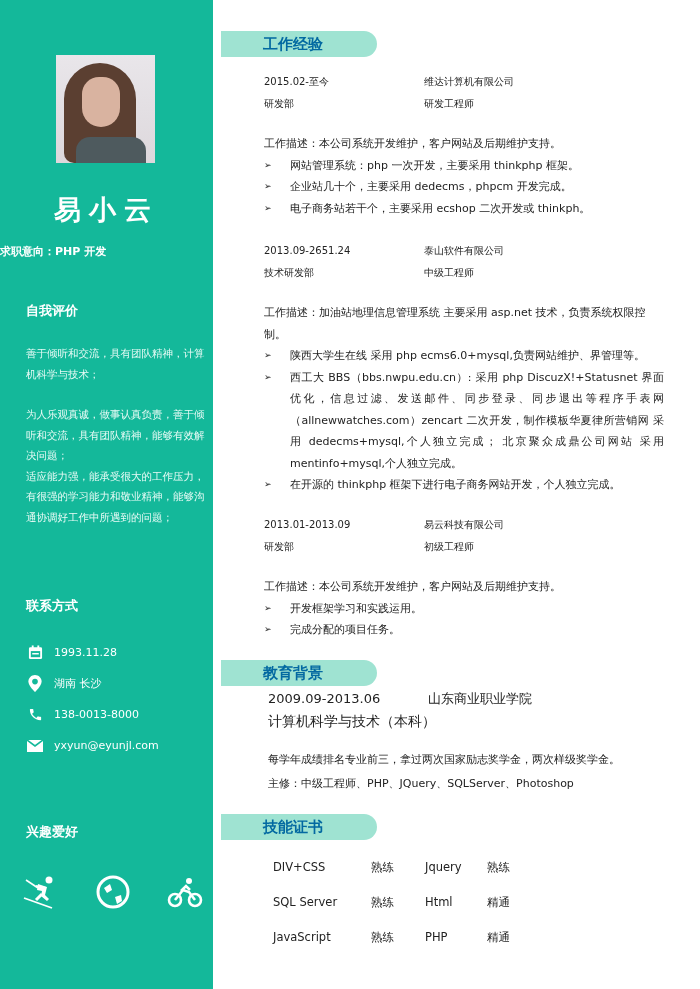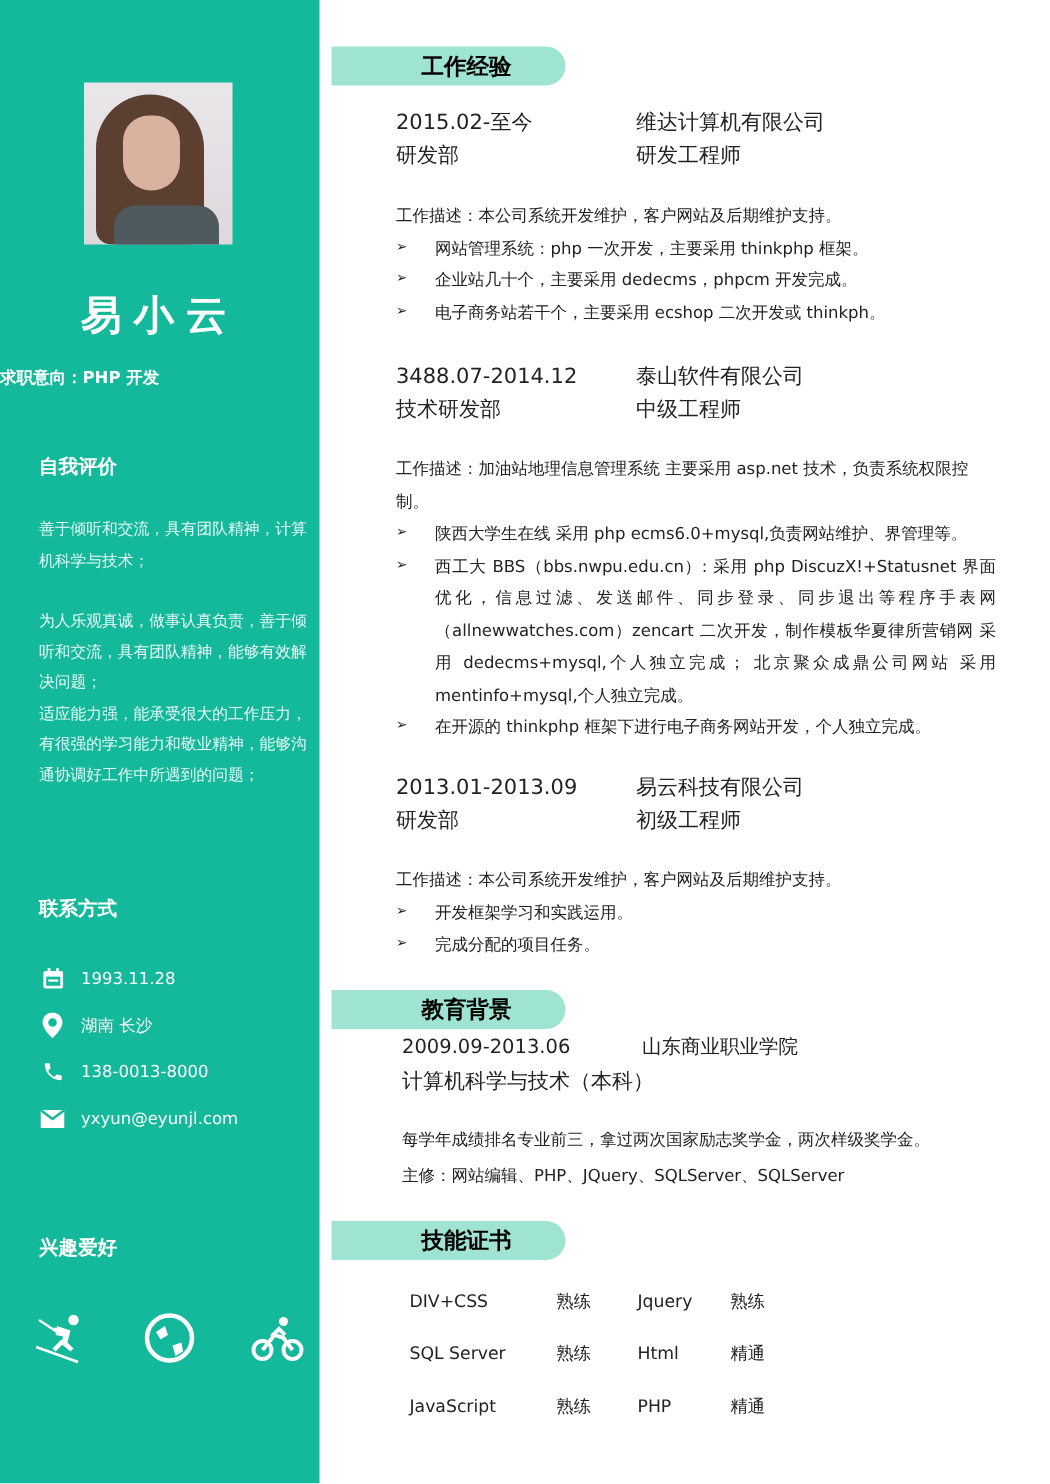--- a/index.html
+++ b/index.html
@@ -47,25 +47,25 @@
   .contact-list { position: absolute; left: 26px; top: 637px; }
   .contact-item { display: flex; align-items: center; height: 31px; font-size: 11px; }
   .contact-item .ico { width: 18px; height: 18px; margin-right: 10px; display: flex; align-items: center; justify-content: center; }
   .hobbies { position: absolute; left: 20px; top: 872px; width: 185px; display: flex; justify-content: space-between; align-items: center; }
   .hobbies .h-ico { width: 40px; height: 40px; }
 
   .main { position: absolute; left: 213px; top: 0; width: 487px; height: 989px; }
   .pill {
     position: absolute; left: 8px; height: 26px; width: 156px;
     background: #9fe3d2; border-radius: 0 13px 13px 0;
-    color: #000000; font-size: 15px; font-weight: bold; line-height: 26px;
-    padding-left: 60px;
+    color: #0369a1; font-size: 15px; font-weight: bold; line-height: 26px;
+    padding-left: 42px;
   }
   .job { position: absolute; left: 51px; width: 400px; font-size: 12px; }
-  .job .row { display: flex; height: 22px; line-height: 22px; font-size: 14px; }
+  .job .row { display: flex; height: 22px; line-height: 22px; font-size: 10px; }
   .job .row .c1 { width: 160px; }
   .desc { margin-top: 18px; font-size: 11px; line-height: 21.5px; }
   .bullet { display: flex; }
   .bullet .mk { width: 26px; flex: 0 0 26px; font-size: 9px; }
   .bullet .tx { flex: 1; text-align: justify; }
 
   .edu { position: absolute; left: 55px; top: 688px; width: 400px; }
   .edu .row { display: flex; font-size: 13px; height: 22px; line-height: 22px; }
   .edu .row .c1 { width: 160px; }
   .edu .major { font-size: 14px; line-height: 22px; }
@@ -194,21 +194,21 @@
         </div>
       <div class="bullet">
           <span class="mk">➢</span>
           <span class="tx">电子商务站若干个，主要采用 ecshop 二次开发或 thinkph。</span>
         </div>
     </div>
   </div>
 
   <div class="job" style="top:240px">
     <div class="row">
-      <span class="c1">3488.07-2014.12</span>
+      <span class="c1">2013.09-2651.24</span>
       <span>泰山软件有限公司</span>
     </div>
     <div class="row">
       <span class="c1">技术研发部</span>
       <span>中级工程师</span>
     </div>
     <div class="desc">
       <div>工作描述：加油站地理信息管理系统 主要采用 asp.net 技术，负责系统权限控制。</div>
       <div class="bullet">
           <span class="mk">➢</span>
@@ -249,21 +249,21 @@
 
   <div class="pill" style="top:660px">教育背景</div>
   <div class="edu">
     <div class="row">
       <span class="c1">2009.09-2013.06</span>
       <span>山东商业职业学院</span>
     </div>
     <div class="major">计算机科学与技术（本科）</div>
     <div class="notes">
       <div>每学年成绩排名专业前三，拿过两次国家励志奖学金，两次样级奖学金。</div>
-      <div>主修：网站编辑、PHP、JQuery、SQLServer、SQLServer</div>
+      <div>主修：中级工程师、PHP、JQuery、SQLServer、Photoshop</div>
     </div>
   </div>
 
   <div class="pill" style="top:814px">技能证书</div>
   <div class="skills">
     <div class="skill-row">
       <span class="s1">DIV+CSS</span>
       <span class="s2">熟练</span>
       <span class="s3">Jquery</span>
       <span class="s4">熟练</span>

